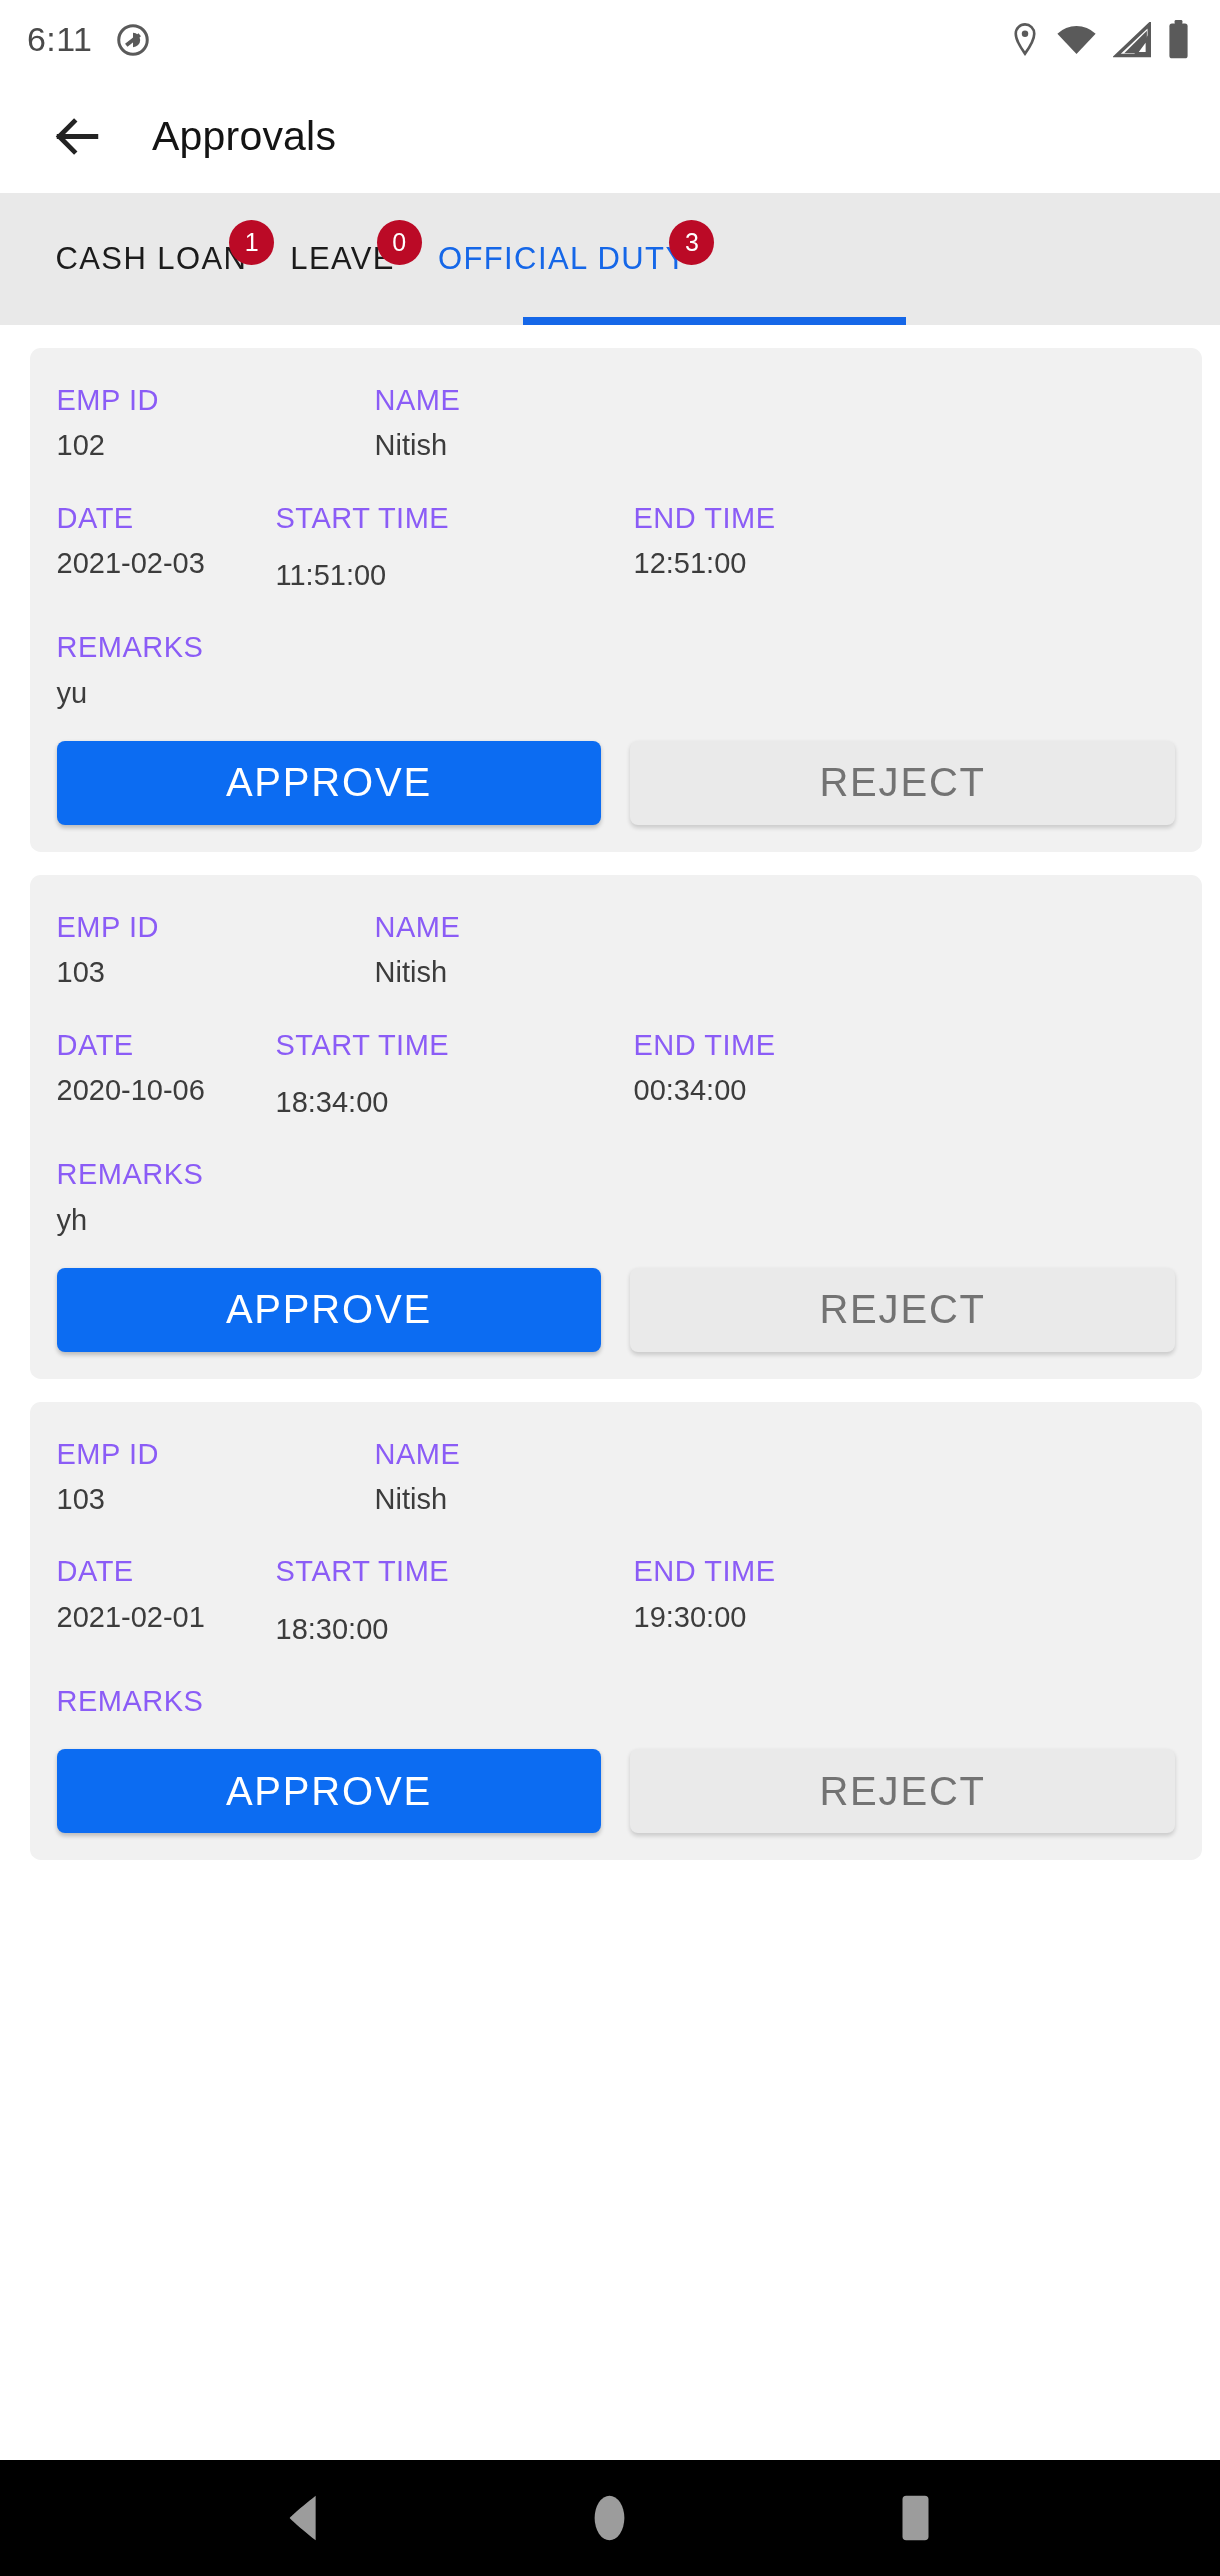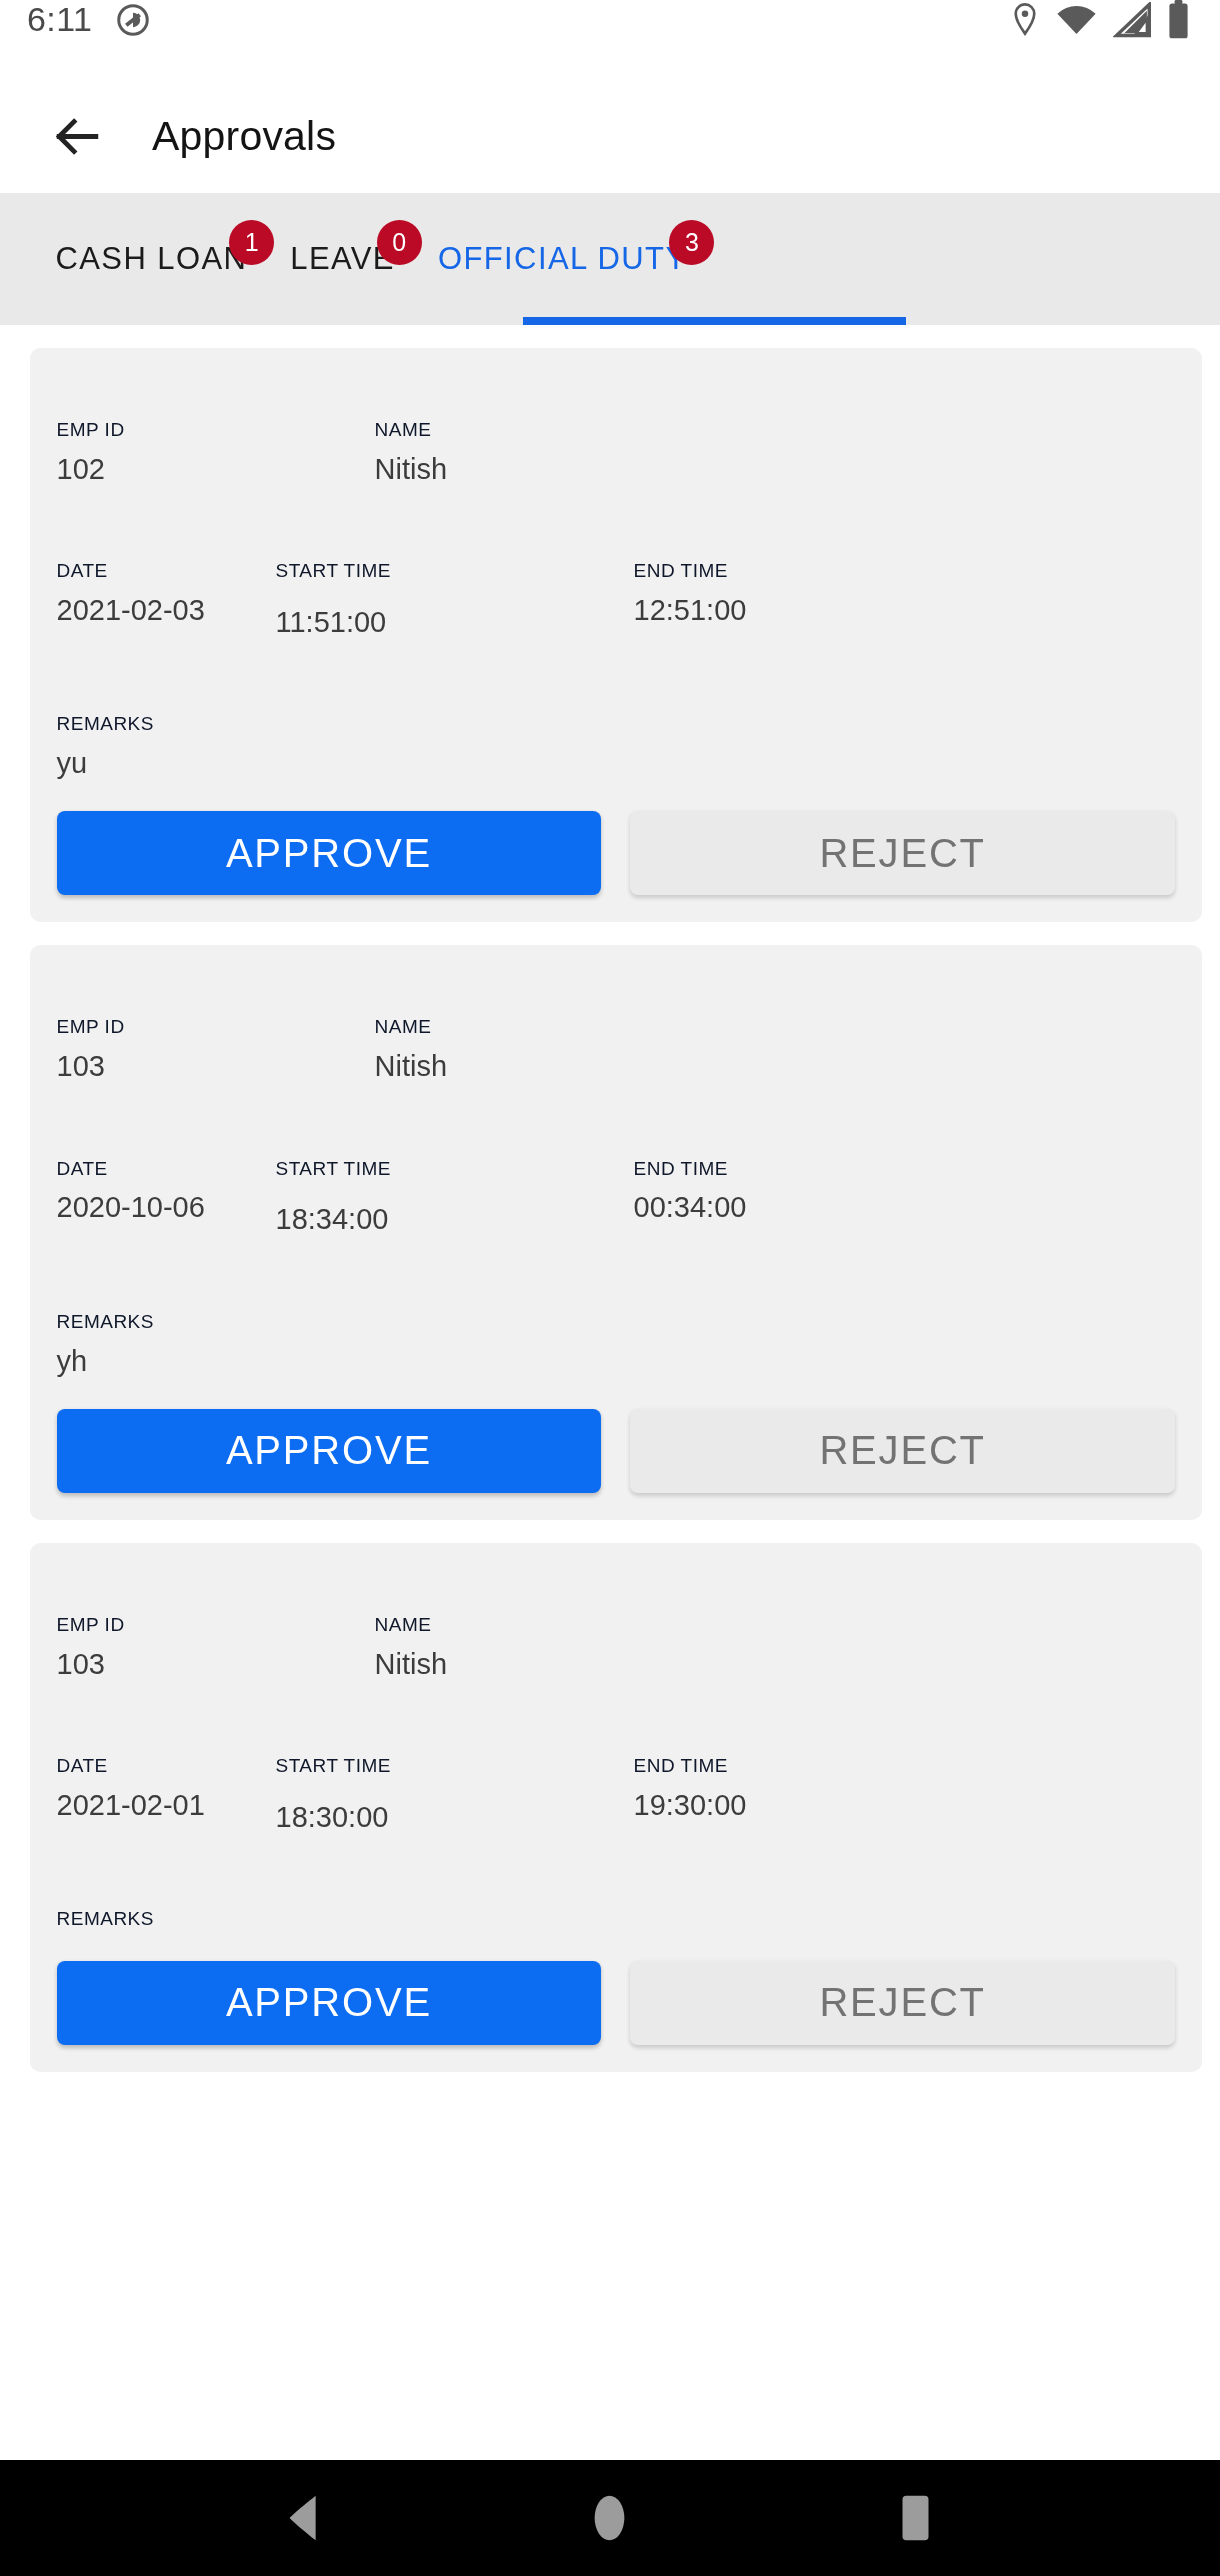--- a/index.html
+++ b/index.html
@@ -9,21 +9,21 @@
     background: #ffffff;
     font-family: "Liberation Sans", sans-serif;
     overflow: hidden;
   }
 
   
   .status-bar {
     height: 79px;
     width: 100%;
     display: flex;
-    align-items: flex-start;
+    align-items: center;
     justify-content: space-between;
     padding: 0 30px 0 27px;
     background: #ffffff;
   }
   .status-left { display: flex; align-items: center; gap: 23px; }
   .status-time {
     font-size: 34px;
     color: #4a4a4a;
     letter-spacing: 0.4px;
     font-family: "Liberation Sans", sans-serif;
@@ -119,25 +119,24 @@
     margin-bottom: 7.2px;
   }
   .field { display: flex; flex-direction: column; }
   .f-emp   { width: 318px; }
   .f-name  { width: 358px; }
   .f-date  { width: 219px; }
   .f-start { width: 358px; gap: 12px; }
   .f-end   { width: 268px; }
   .f-rem   { width: 100%; }
   .label {
-    font-size: 19px;
-    color: #0f172a;
+    font-size: 29px;
+    color: #8b5cf6;
     letter-spacing: 0.5px;
     line-height: 1.25;
-    margin-top: 36px;
   }
   .value {
     font-size: 29px;
     color: #3c3c3c;
     line-height: 1.25;
     margin-top: 9px;
   }
   .row-spacer { height: 29px; }
   .btn-row {
     display: flex;

